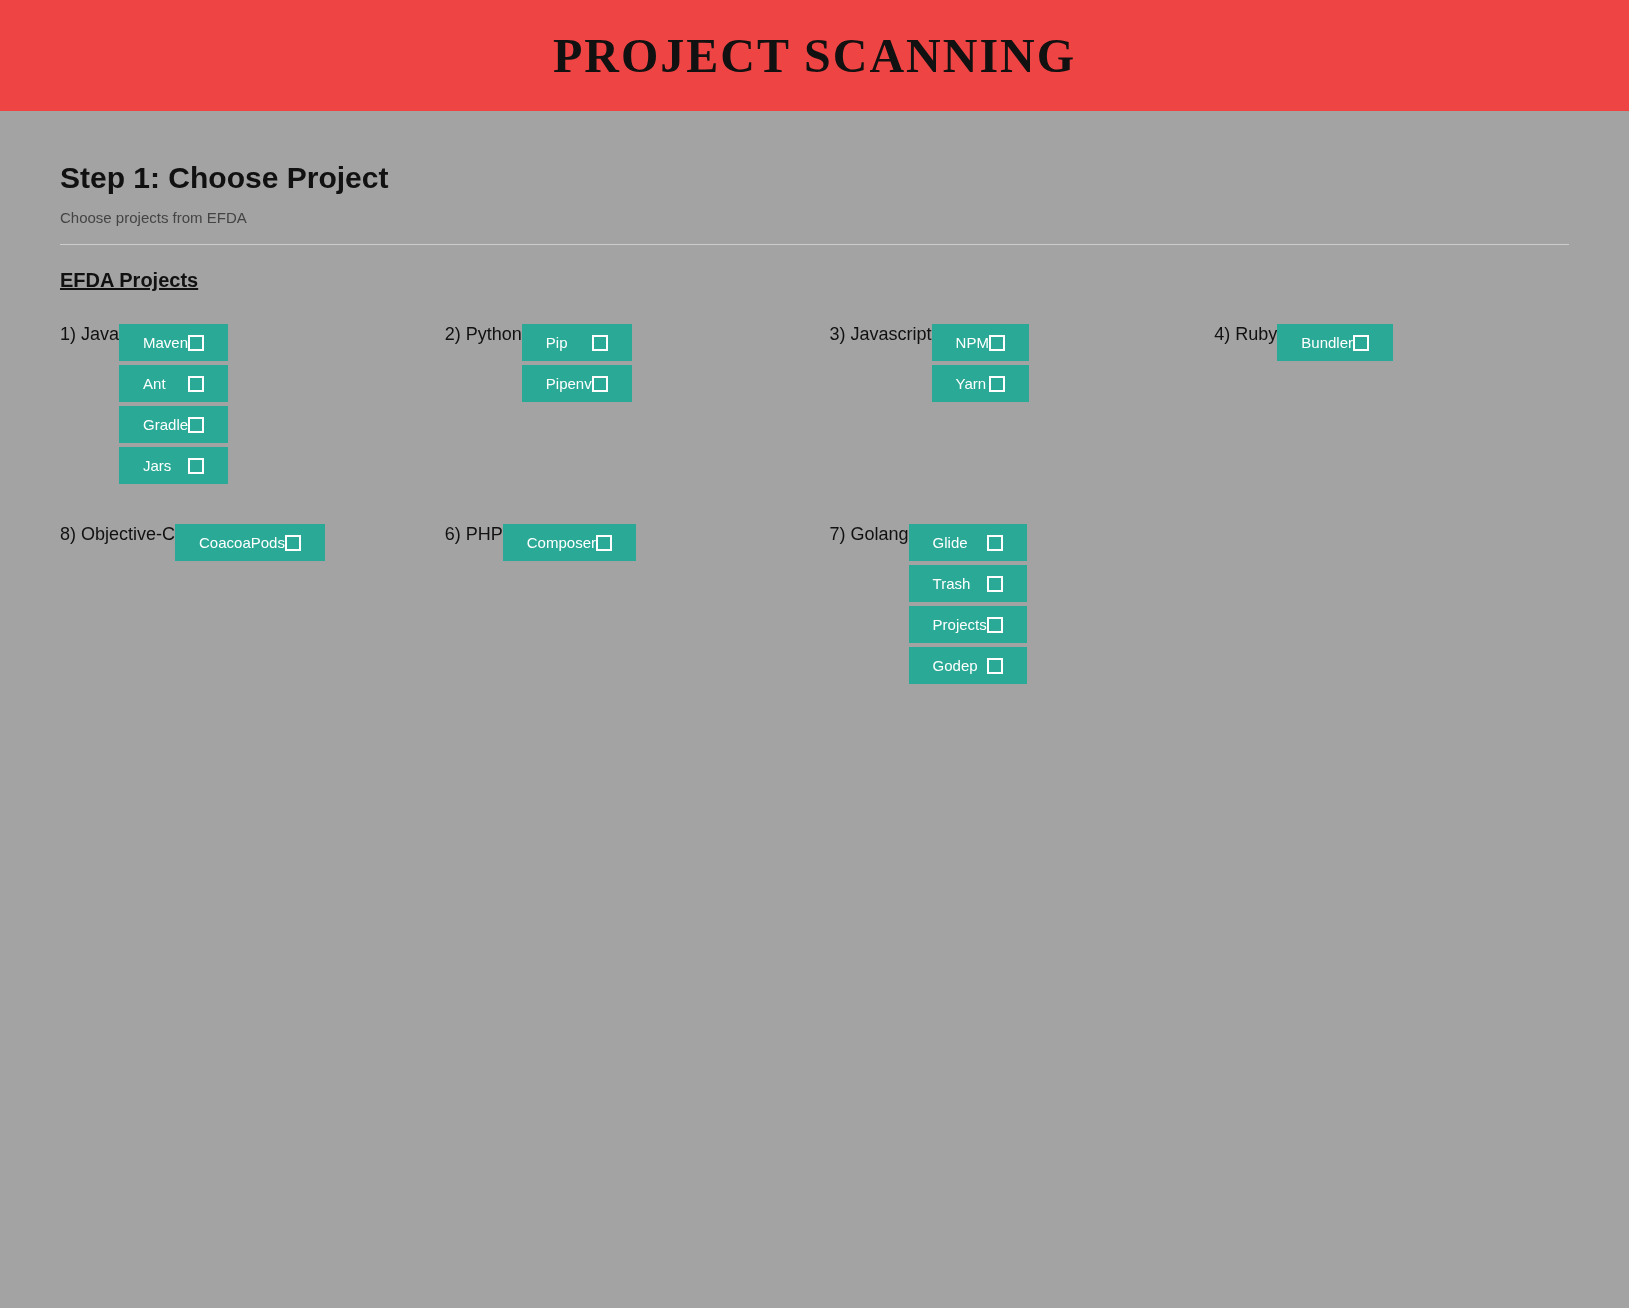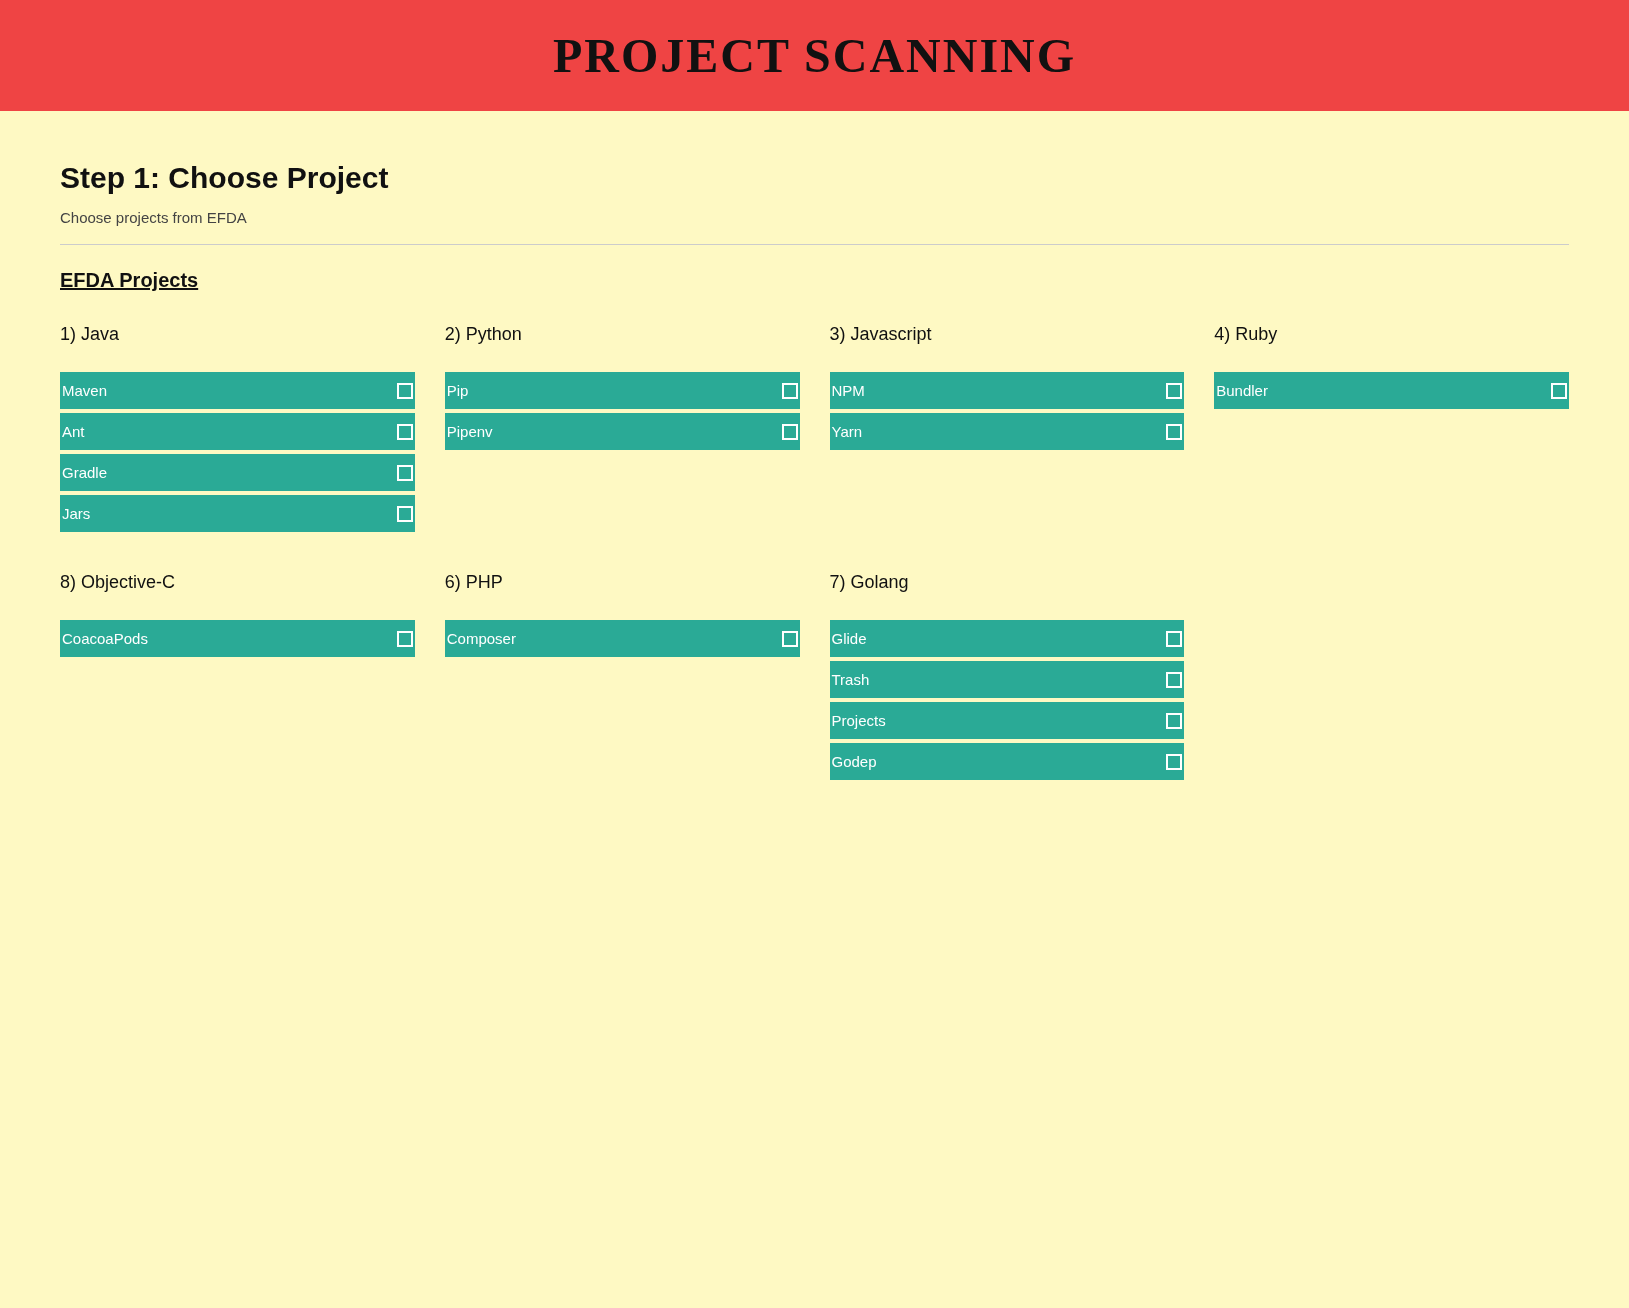--- a/index.html
+++ b/index.html
@@ -22,21 +22,21 @@
 
     .header h1 {
       font-size: 48px;
       font-weight: 900;
       letter-spacing: 2px;
       color: #111;
       font-family: 'Georgia', serif;
     }
 
     .main-content {
-      background: #fef9c3;
+      background: #a3a3a3;
       margin: 0;
       padding: 50px 60px 60px 60px;
       min-height: calc(1308px - 110px);
     }
 
     .step-title {
       font-size: 30px;
       font-weight: bold;
       margin-bottom: 14px;
       color: #111;
@@ -66,42 +66,41 @@
     }
 
     .projects-grid {
       display: grid;
       grid-template-columns: repeat(4, 1fr);
       gap: 40px 30px;
     }
 
     .project-column {
       display: flex;
-      flex-direction: column;
-      gap: 15px;
+      flex-direction: row;
     }
 
     .project-lang-title {
       font-size: 18px;
       font-weight: normal;
       color: #111;
       margin-bottom: 12px;
       font-family: 'Arial', sans-serif;
     }
 
     .tool-list {
       display: flex;
       flex-direction: column;
       gap: 4px;
     }
 
     .tool-item {
       background-color: #2aaa96;
       color: #fff;
-      padding: 10px 2px;
+      padding: 10px 24px;
       display: flex;
       justify-content: space-between;
       align-items: center;
       cursor: pointer;
       font-size: 15px;
       font-family: 'Arial', sans-serif;
       border: none;
       width: 100%;
       text-align: left;
     }

